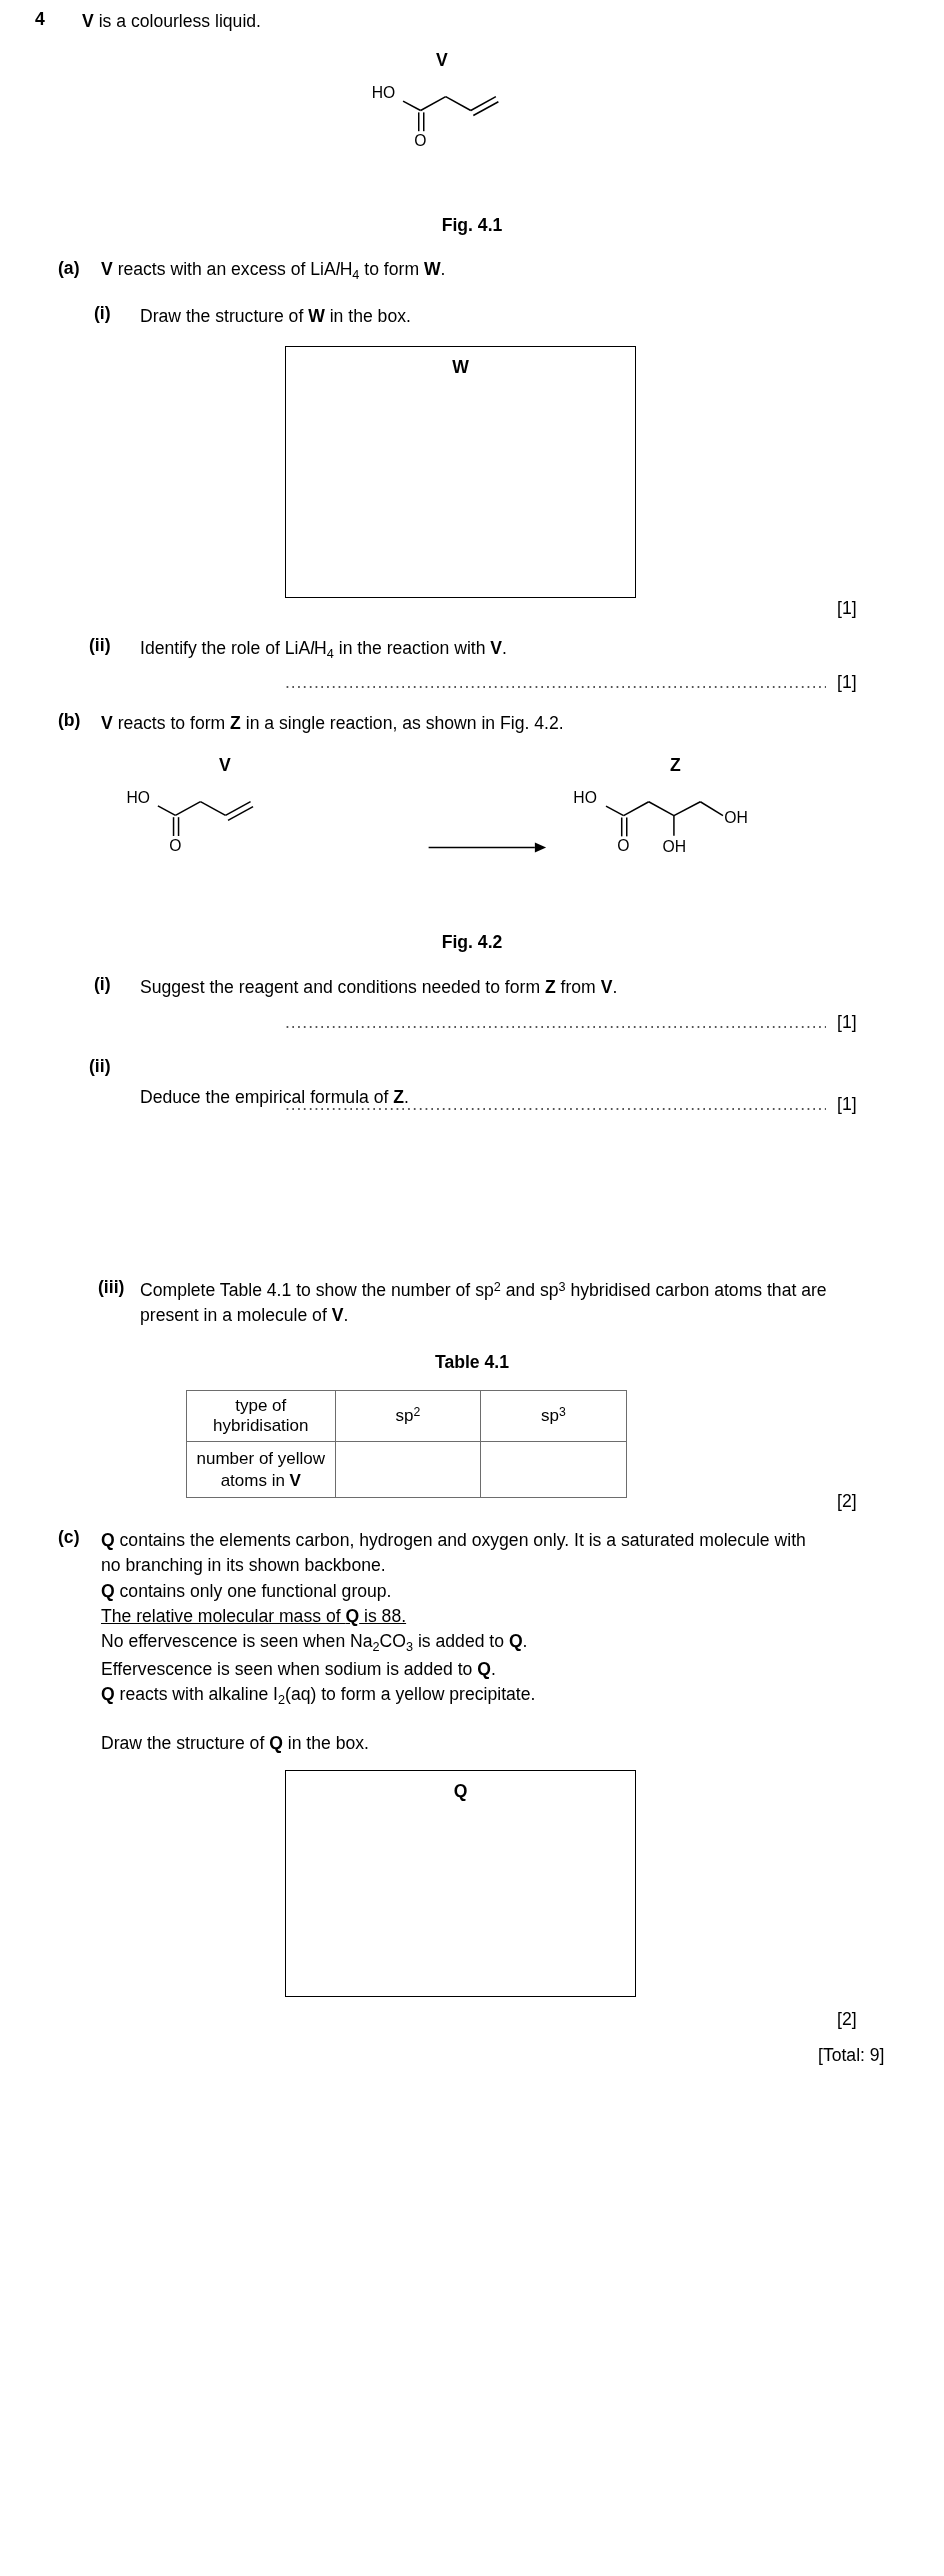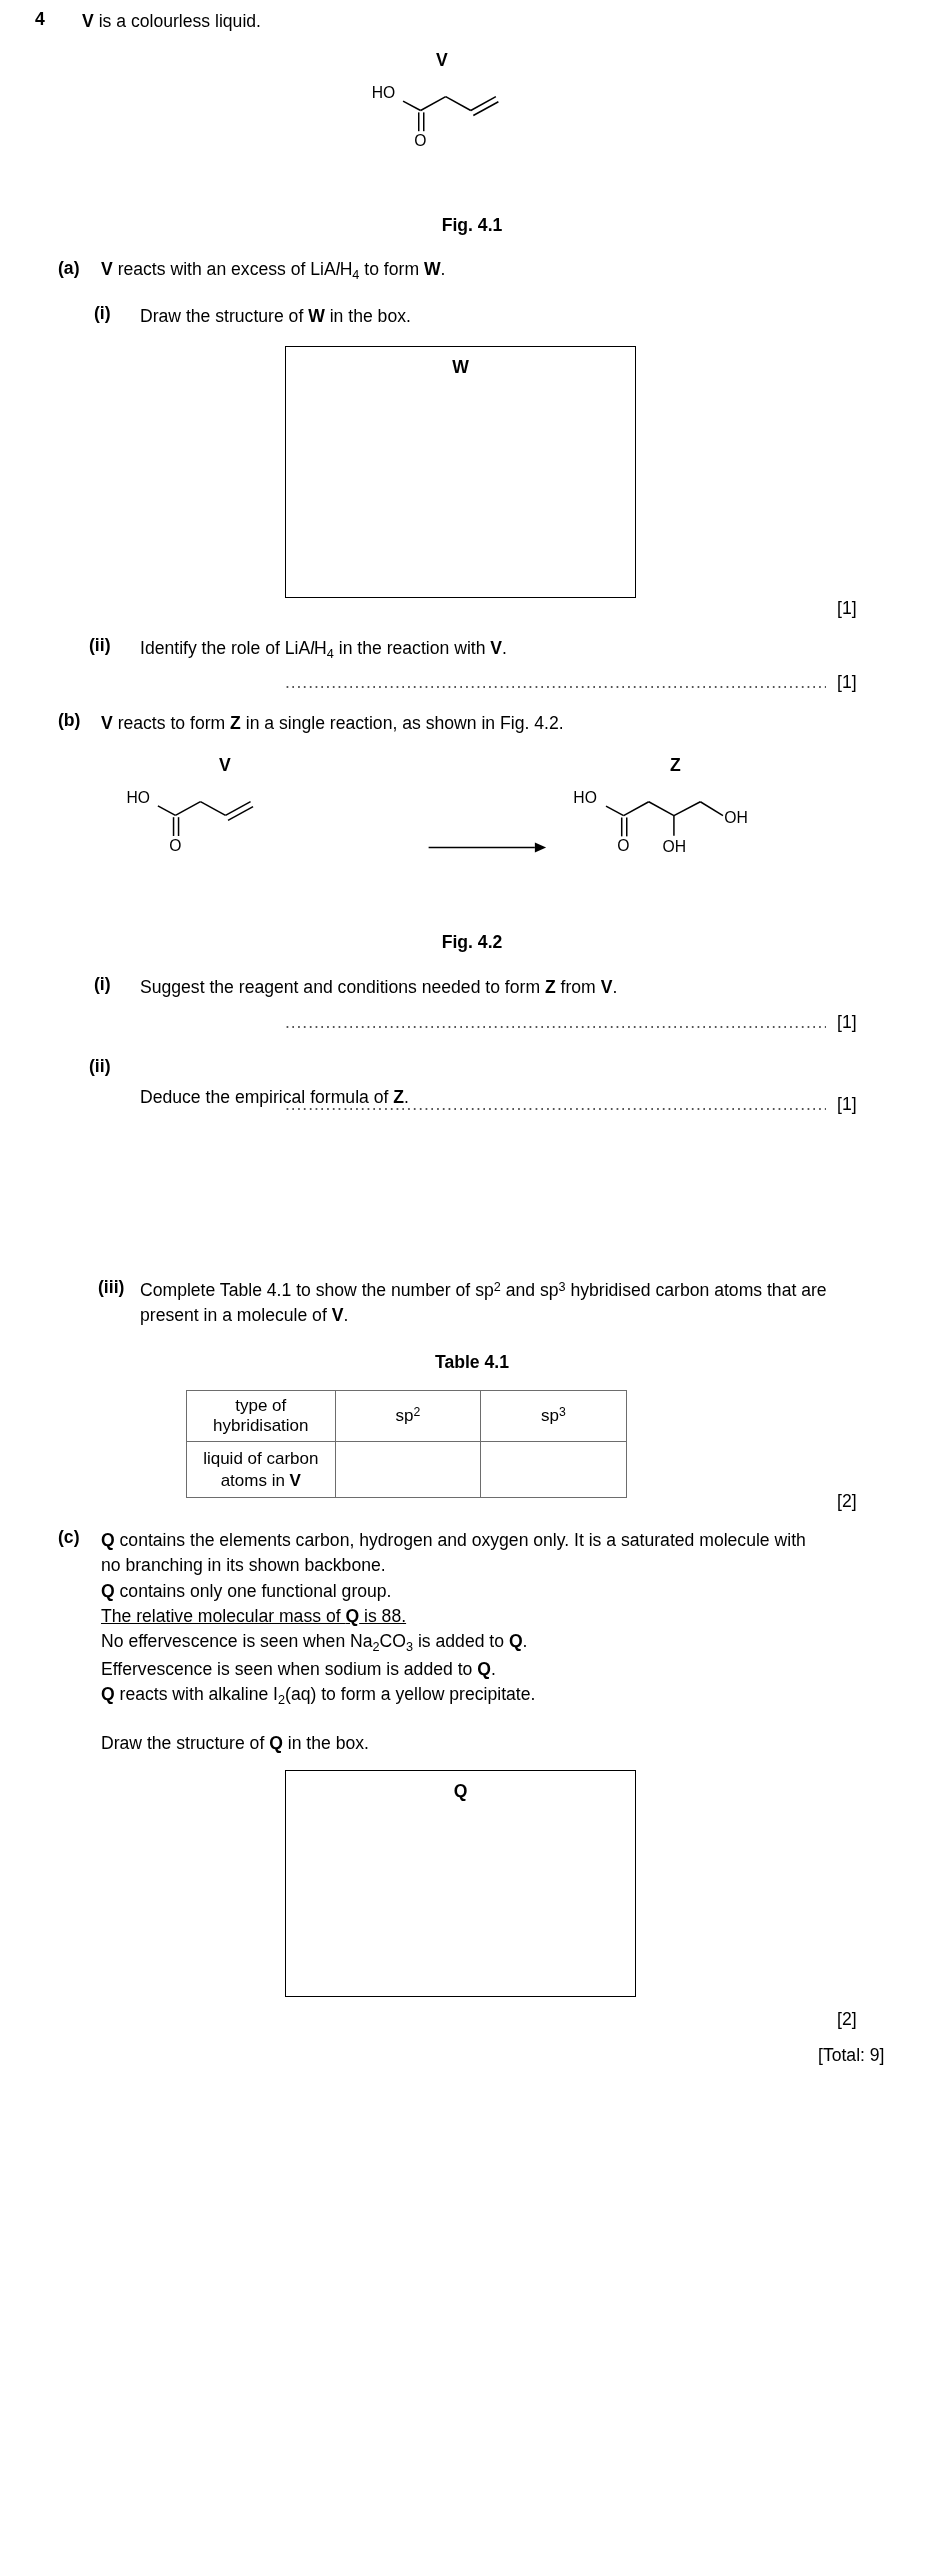--- a/index.html
+++ b/index.html
@@ -260,21 +260,21 @@
   <div class="tbl-wrap" style="top:1390px; left:171px;">
     <table class="hyb">
       <tbody>
           <tr>
         <td class="c1">type of hybridisation</td>
         <td class="c2">sp<sup>2</sup></td>
         <td class="c3">sp<sup>3</sup></td>
       </tr>
       <tr>
         <td class="c1 tall">
-          <span>liquid of carbon</span><br>
+          <span>number of yellow</span><br>
           <span>atoms in <span class="bold">V</span></span>
         </td>
         <td class="c2 tall"></td>
         <td class="c3 tall"></td>
       </tr>
     </tbody>
       </table>
   </div>
 
   <div class="marks" style="top:1491px; left:837px;">[2]</div>

